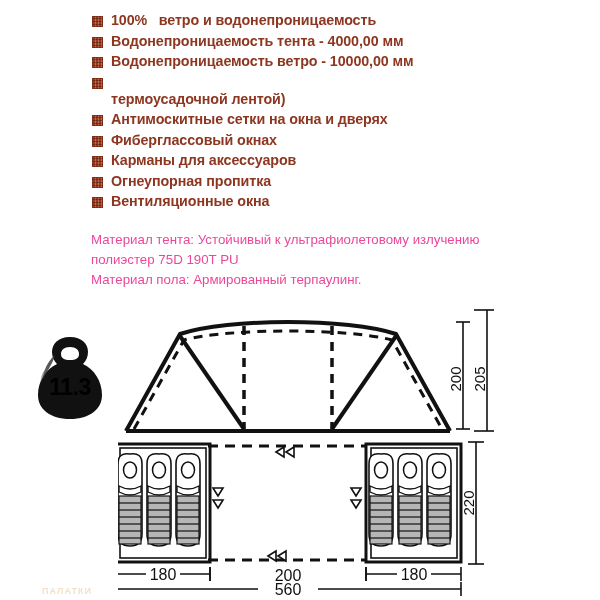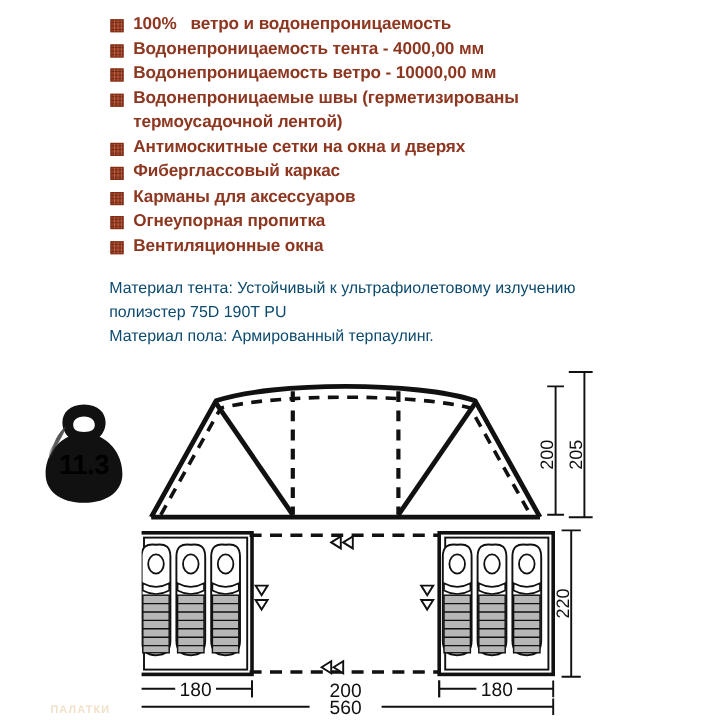--- a/index.html
+++ b/index.html
@@ -41,21 +41,21 @@
     font-size:14.3px;
     line-height:19.5px;
     letter-spacing:-0.1px;
     white-space:pre-wrap;
   }
 
   
   .materials{
     position:absolute;
     left:91px; top:230px; width:445px;
-    color:#0c4a6e;
+    color:#ec4899;
     font-size:13.3px;
     line-height:20px;
   }
   .materials p{margin:0;}
 
   
   .weight{
     position:absolute;
     left:28px; top:333px;
     width:84px;height:92px;
@@ -111,36 +111,35 @@
       <span class="feat-text">Водонепроницаемость тента - 4000,00 мм</span>
     </div>
 
     <div class="feat-row">
       <span class="bullet"></span>
       <span class="feat-text">Водонепроницаемость ветро - 10000,00 мм</span>
     </div>
 
     <div class="feat-row">
       <span class="bullet"></span>
-      <span class="feat-text">Водонепроницаемые швы (герметизированы</span>
     </div>
 
     <div class="feat-row">
       <span class="bullet invisible"></span>
       <span class="feat-text">термоусадочной лентой)</span>
     </div>
 
     <div class="feat-row">
       <span class="bullet"></span>
       <span class="feat-text">Антимоскитные сетки на окна и дверях</span>
     </div>
 
     <div class="feat-row">
       <span class="bullet"></span>
-      <span class="feat-text">Фиберглассовый каркас</span>
+      <span class="feat-text">Фиберглассовый окнах</span>
     </div>
 
     <div class="feat-row">
       <span class="bullet"></span>
       <span class="feat-text">Карманы для аксессуаров</span>
     </div>
 
     <div class="feat-row">
       <span class="bullet"></span>
       <span class="feat-text">Огнеупорная пропитка</span>

